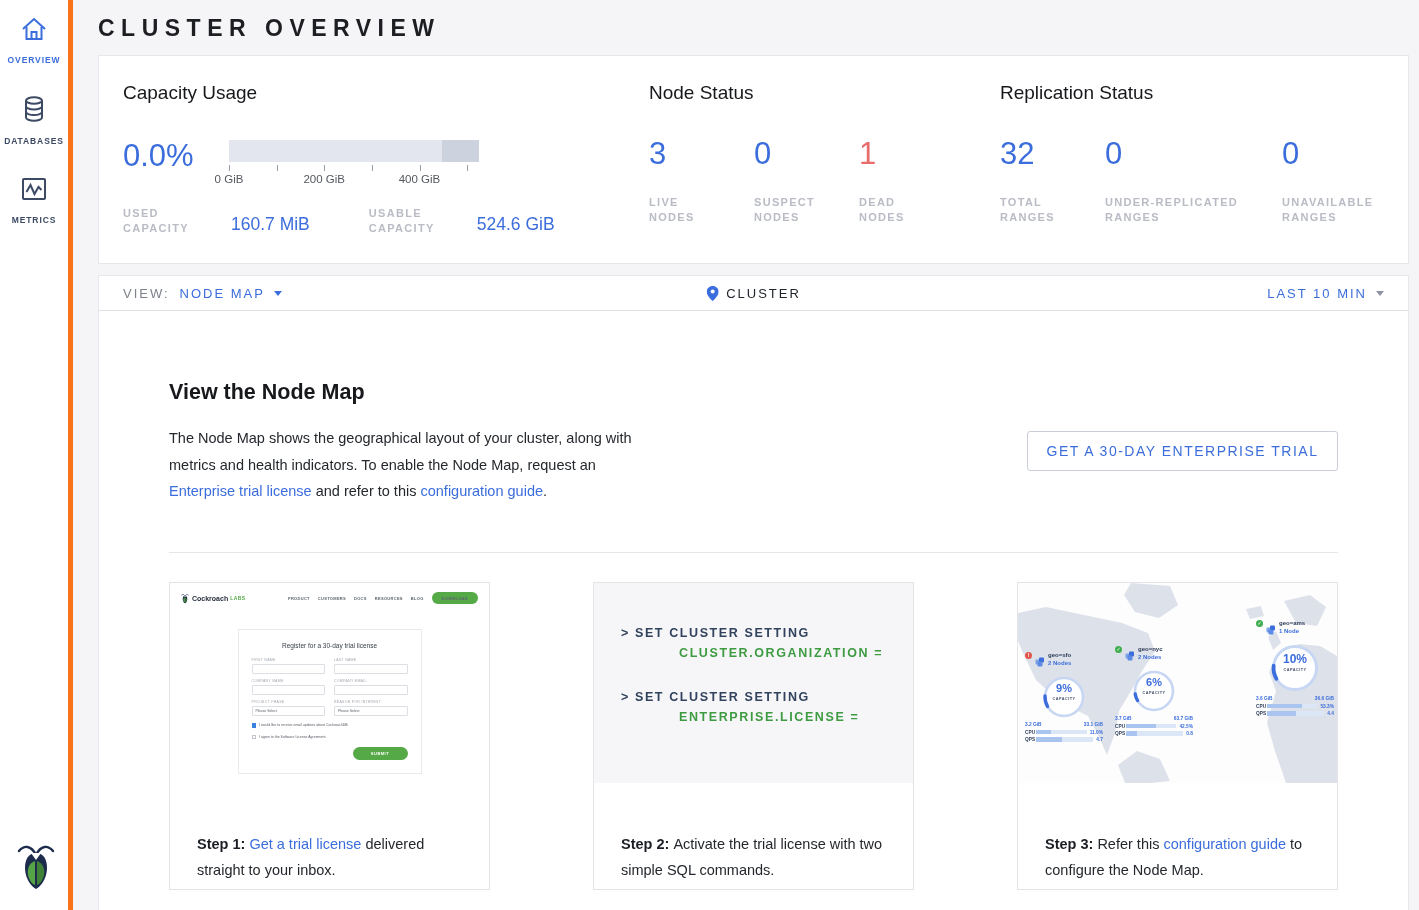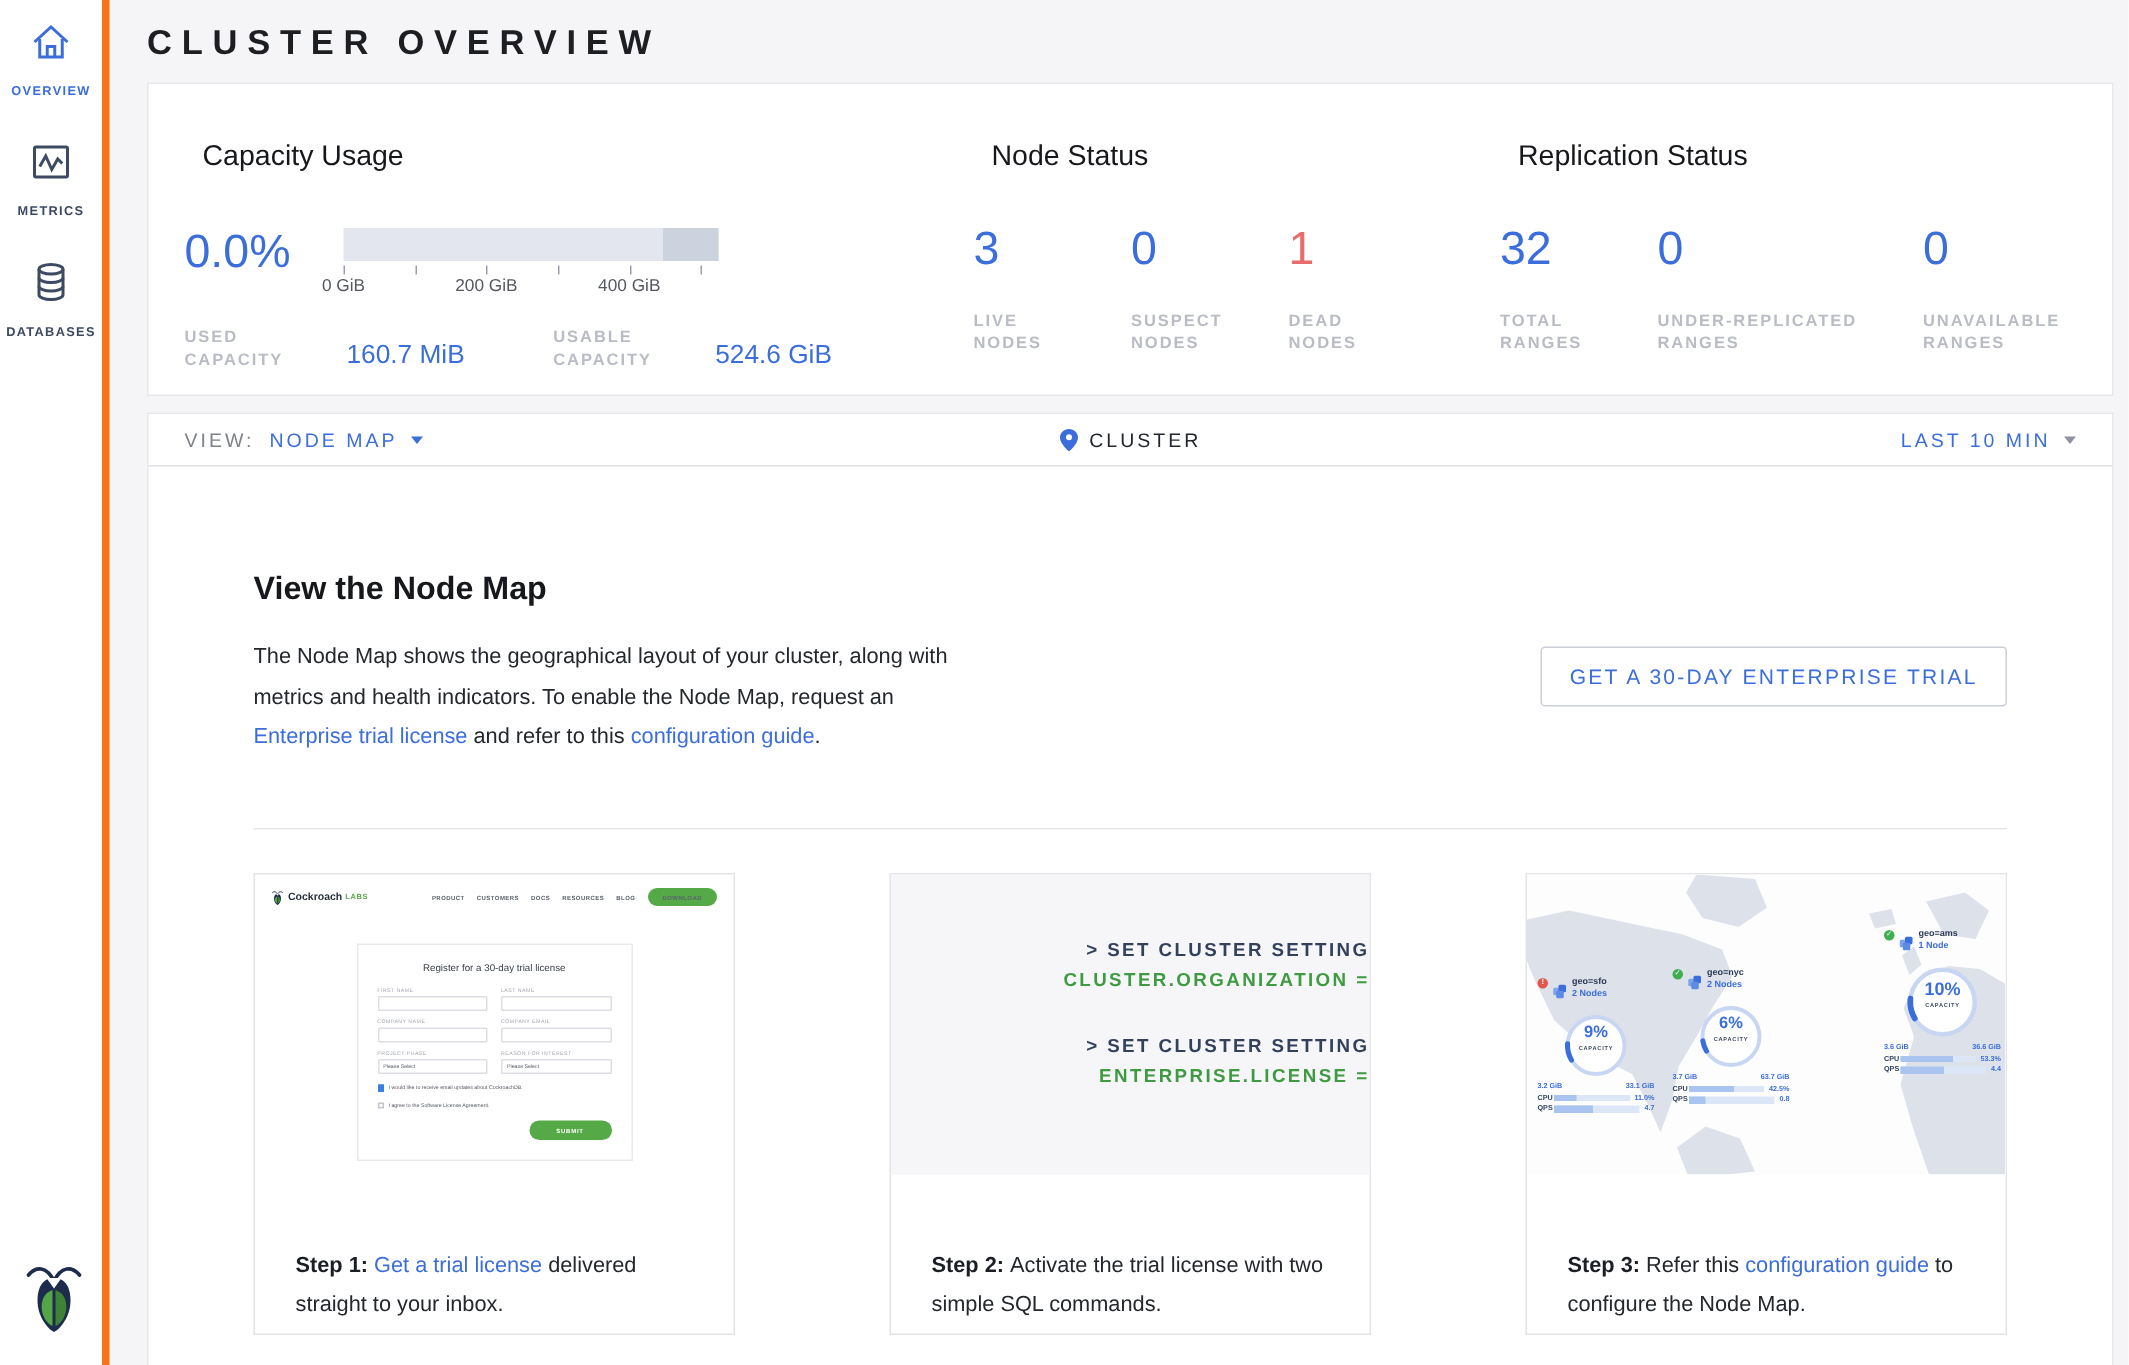--- a/index.html
+++ b/index.html
@@ -33,21 +33,21 @@
   .page-title {
     margin:14px 0 0 0; font-size:23px; line-height:28px; font-weight:600;
     letter-spacing:6.5px; color:#1d1e22;
   }
 
   
   .summary-card {
     margin-top:13px; height:209px; background:#fff; border:1px solid #e7e7eb;
     display:flex; padding:25px 0 0 24px;
   }
-  .section-title { margin:12px; font-size:19px; line-height:23px; font-weight:500; color:#17181b; }
+  .section-title { margin:0; font-size:19px; line-height:23px; font-weight:500; color:#17181b; }
   .cap-section { width:526px; }
   .cap-row { display:flex; margin-top:36px; }
   .cap-pct { width:106px; font-size:31px; line-height:32px; font-weight:500; color:#3b6ddc; }
   .gauge { width:250px; }
   .gauge-bar { height:22px; background:#e3e6ee; position:relative; }
   .gauge-dark { position:absolute; right:0; top:0; height:100%; width:15%; background:#ccd2de; }
   .gauge-ticks { position:relative; height:10px; }
   .gauge-ticks i { position:absolute; top:3px; width:1px; height:6px; background:#9aa0aa; }
   .gauge-labels { position:relative; height:14px; font-size:11.5px; color:#55585f; }
   .gauge-labels span { position:absolute; transform:translateX(-50%); white-space:nowrap; top:1px; }
@@ -118,21 +118,21 @@
   .reg-input { height:10px; border:1px solid #dcdee3; border-radius:1px; }
   .reg-select { height:10px; border:1px solid #dcdee3; border-radius:1px; font-size:3.5px; color:#565c64; display:flex; align-items:center; padding-left:3px; }
   .reg-check { display:flex; align-items:center; margin-top:7px; }
   .reg-box { width:4.5px; height:4.5px; border:0.5px solid #c2c6cc; margin-right:3px; flex:none; }
   .reg-box.checked { background:#3b82e0; border-color:#3b82e0; }
   .reg-check span { font-size:3.5px; color:#565c64; }
   .reg-green { color:#55a946; }
   .reg-submit { margin-top:8px; margin-left:auto; width:55px; height:13px; background:#55a946; border-radius:7px; color:#fff; font-size:4px; font-weight:bold; letter-spacing:0.5px; display:flex; align-items:center; justify-content:center; }
 
   
-  .card-sql .thumb { background:#f6f6f8;text-align:right; }
+  .card-sql .thumb { background:#f6f6f8; }
   .code-block { padding:43px 0 0 27px; }
   .code-group + .code-group { margin-top:30px; }
   .code-cmd { font-size:12.5px; font-weight:bold; letter-spacing:1.6px; color:#32425d; white-space:nowrap; }
   .code-arg { margin:6px 0 0 58px; font-size:12.5px; font-weight:bold; letter-spacing:1.6px; color:#3e9b42; white-space:nowrap; }
 
   
   .map-thumb { background:#fdfdfe; }
   .map-thumb > svg.land { position:absolute; left:0; top:0; }
   .badge { position:absolute; width:78px; }
   .badge-head { display:flex; align-items:flex-start; }
@@ -163,37 +163,37 @@
       <svg width="30" height="26" viewBox="0 0 30 26" fill="none" stroke-width="2">
         <path d="M4 13 L15 3 L26 13"></path>
           <path d="M7.5 11 V23 H22.5 V11"></path>
           <path d="M12.5 23 V16 H17.5 V23"></path>
       </svg>
     </span>
     <span class="nav-label">OVERVIEW</span>
   </div>
   <div class="nav-item">
     <span>
-      <svg width="28" height="26" viewBox="0 0 28 26" fill="none" stroke-width="2">
-        <rect x="3" y="3" width="22" height="20" rx="1"></rect>
-          <polyline points="6.5,16 10.5,9 14.5,18 18.5,11 21.5,14"></polyline>
-      </svg>
-    </span>
-    <span class="nav-label">METRICS</span>
-  </div>
-  <div class="nav-item">
-    <span>
       <svg width="28" height="28" viewBox="0 0 28 28" fill="none" stroke-width="2">
         <ellipse cx="14" cy="5.5" rx="8" ry="3.2"></ellipse>
         <path d="M6 5.5 V22.5 a8 3.2 0 0 0 16 0 V5.5"></path>
         <path d="M6 11.2 a8 3.2 0 0 0 16 0"></path>
         <path d="M6 16.8 a8 3.2 0 0 0 16 0"></path>
       </svg>
     </span>
     <span class="nav-label">DATABASES</span>
+  </div>
+  <div class="nav-item">
+    <span>
+      <svg width="28" height="26" viewBox="0 0 28 26" fill="none" stroke-width="2">
+        <rect x="3" y="3" width="22" height="20" rx="1"></rect>
+          <polyline points="6.5,16 10.5,9 14.5,18 18.5,11 21.5,14"></polyline>
+      </svg>
+    </span>
+    <span class="nav-label">METRICS</span>
   </div>
 
   <div class="sidebar-logo">
     <svg width="38" height="50" viewBox="0 0 38 50">
       <path d="M19 14 C14 4 7 4 2 10" fill="none" stroke="#1d2c4c" stroke-width="2.4" stroke-linecap="round"></path>
       <path d="M19 14 C24 4 31 4 36 10" fill="none" stroke="#1d2c4c" stroke-width="2.4" stroke-linecap="round"></path>
       <path d="M19 12 C27 12 30 19 30 27 C30 38 23 46 19 48 C15 46 8 38 8 27 C8 19 11 12 19 12 Z" fill="#1d2c4c"></path>
       <path d="M18 20 C12 22 10 28 11 34 C12 39 15 43 18 44 Z" fill="#55a547"></path>
       <path d="M20 20 C26 22 28 28 27 34 C26 39 23 43 20 44 Z" fill="#3f8136"></path>
       <polygon points="14,12 24,12 19,19" fill="#ffffff"></polygon>

